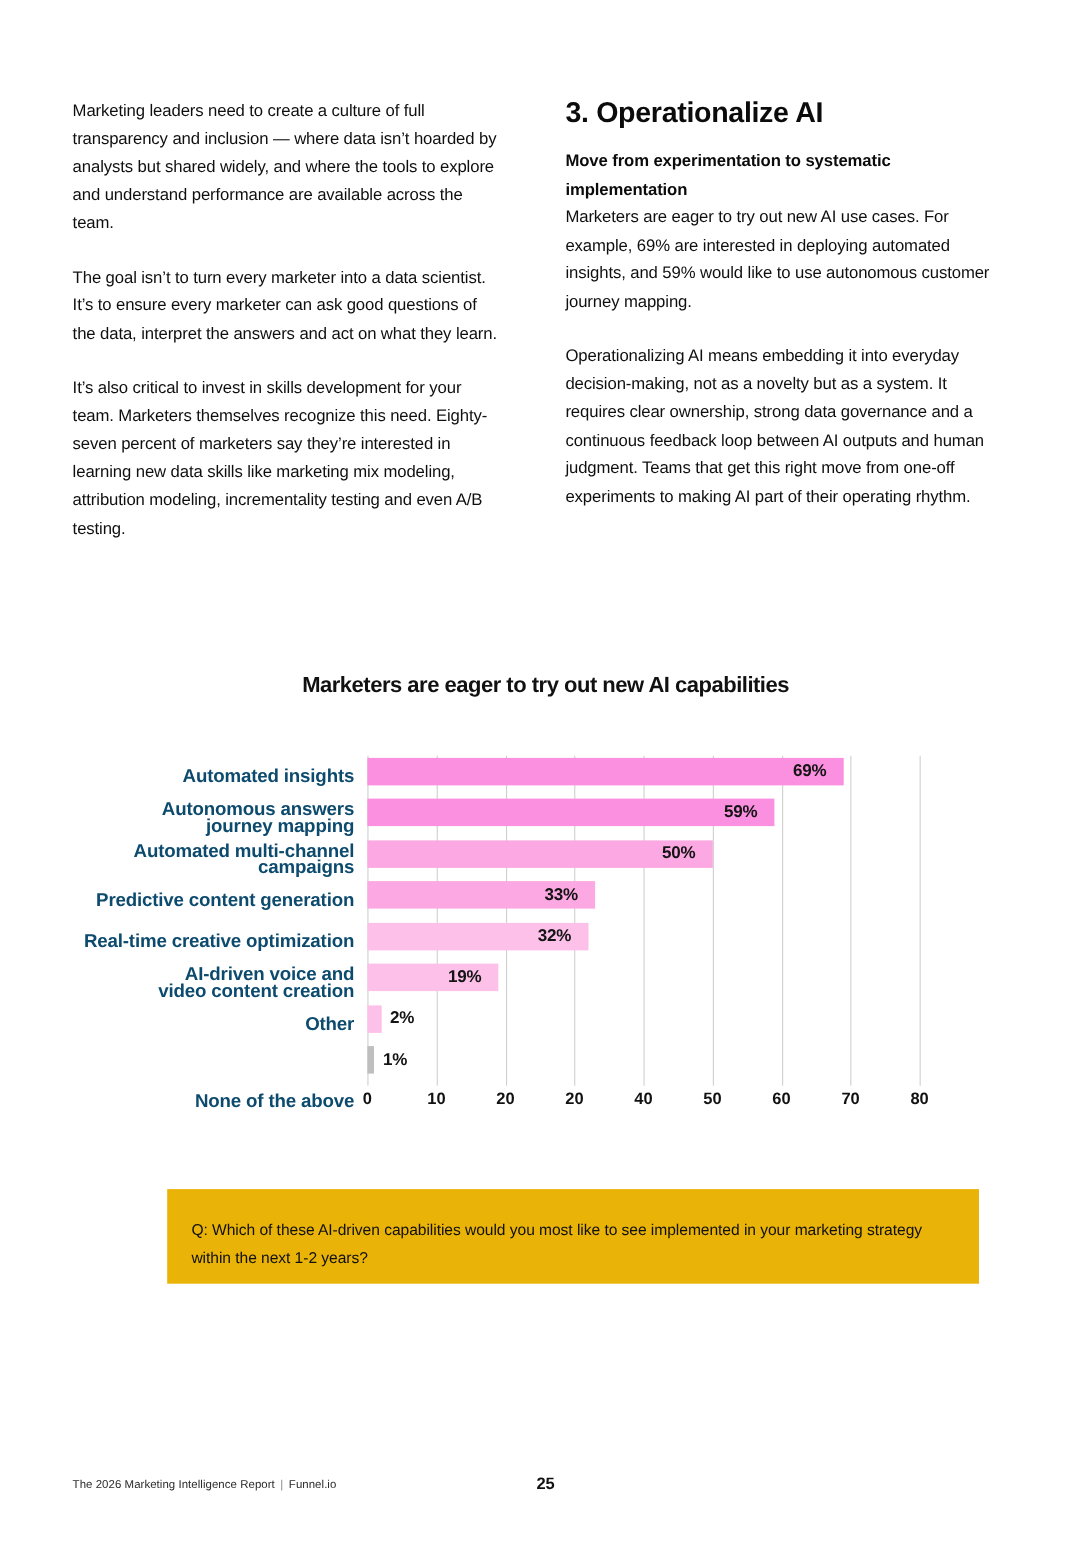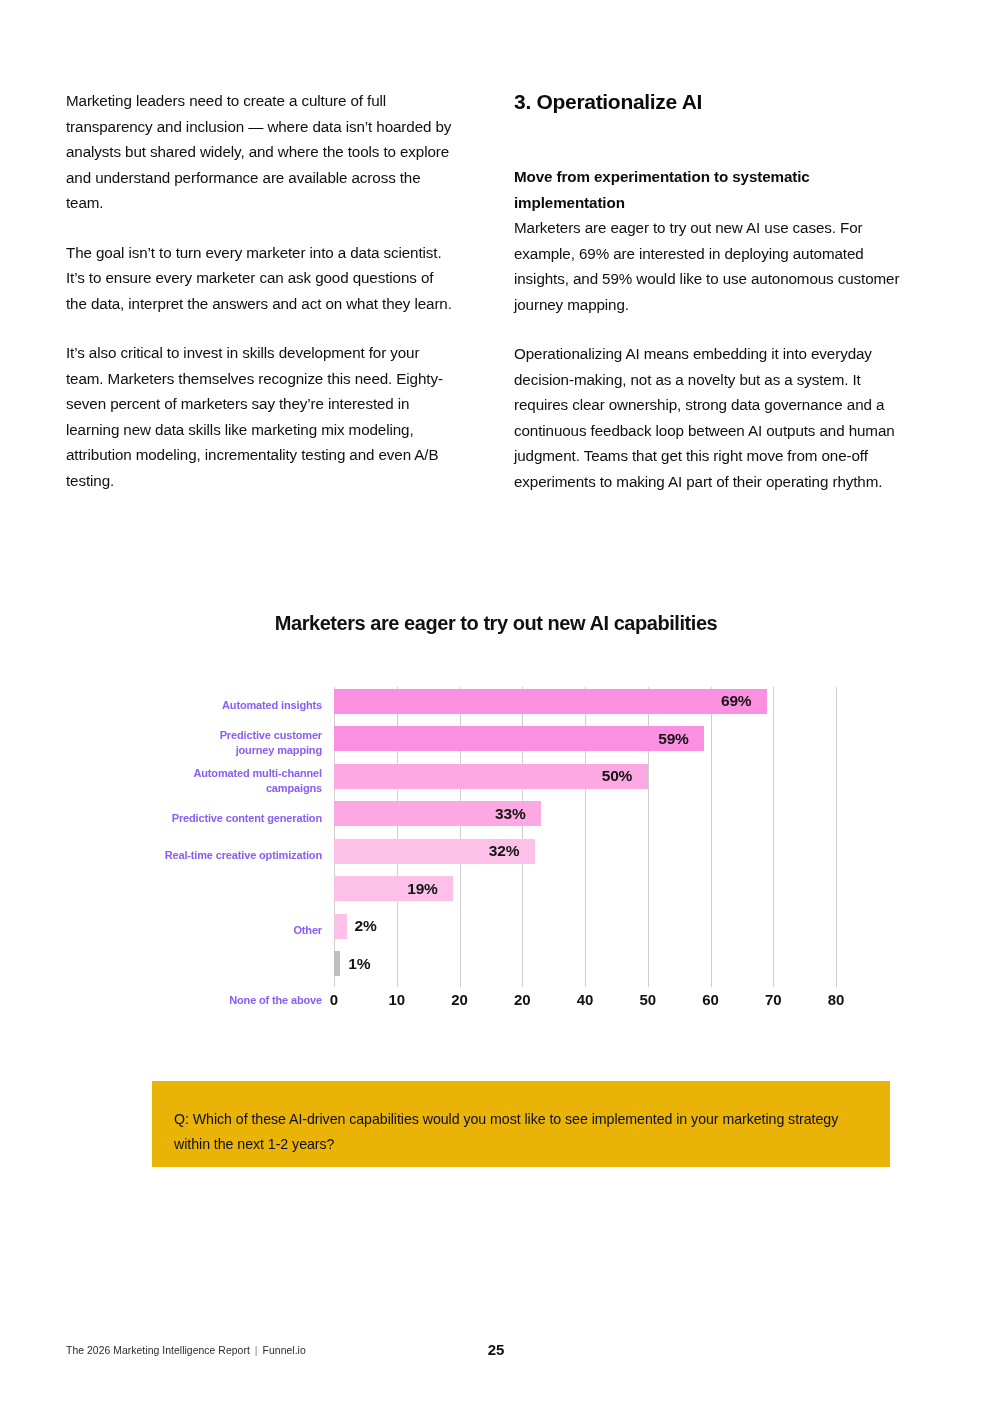--- a/index.html
+++ b/index.html
@@ -31,25 +31,25 @@
   .body-p {
     font-size: 15.2px;
     line-height: 25.5px;
     letter-spacing: -0.1px;
     margin: 0 0 24px 0;
     color: #0f0f0f;
   }
   .body-p:last-child { margin-bottom: 0; }
 
   .section-head {
-    font-size: 21px;
+    font-size: 26px;
     font-weight: 700;
     letter-spacing: -0.3px;
     line-height: 28px;
-    margin: 0 0 48px 0;
+    margin: 0 0 18px 0;
     color: #0b0b0b;
   }
   .sub-head {
     font-size: 15.2px;
     font-weight: 700;
     line-height: 25.5px;
     letter-spacing: -0.1px;
     margin: 0;
     color: #0b0b0b;
   }
@@ -133,24 +133,24 @@
     left: 0;
     top: 0;
     width: 256px;  
     height: 300px;
   }
   .cat-label {
     position: absolute;
     right: 0;
     width: 100%;
     text-align: right;
-    font-size: 11px;
+    font-size: 17px;
     font-weight: 700;
     line-height: 15px;
-    color: #8b5cf6;
+    color: #0c4a6e;
     letter-spacing: -0.15px;
   }
 
   .xaxis {
     position: absolute;
     left: 268px;
     top: 304px;
     width: 502px;
     height: 26px;
   }
@@ -231,32 +231,36 @@
 
 <div class="chart-block">
   <div class="chart-title">Marketers are eager to try out new AI capabilities</div>
 
   <div class="plot-wrap">
     <div class="cat-labels" id="cat-labels">
         <div class="cat-label" style="top: 11.25px;">
           <div>Automated insights</div>
         </div>
         <div class="cat-label" style="top: 41.25px;">
-          <div>Predictive customer</div>
+          <div>Autonomous answers</div>
           <div>journey mapping</div>
         </div>
         <div class="cat-label" style="top: 78.75px;">
           <div>Automated multi-channel</div>
           <div>campaigns</div>
         </div>
         <div class="cat-label" style="top: 123.75px;">
           <div>Predictive content generation</div>
         </div>
         <div class="cat-label" style="top: 161.25px;">
           <div>Real-time creative optimization</div>
+        </div>
+        <div class="cat-label" style="top: 191.25px;">
+          <div>AI-driven voice and</div>
+          <div>video content creation</div>
         </div>
         <div class="cat-label" style="top: 236.25px;">
           <div>Other</div>
         </div>
         <div class="cat-label" style="top: 273.75px; margin-top: 32px;">
           <div>None of the above</div>
         </div>
       </div>
     <div class="plot-row-area">
       <div class="gridlines" id="gridlines">

